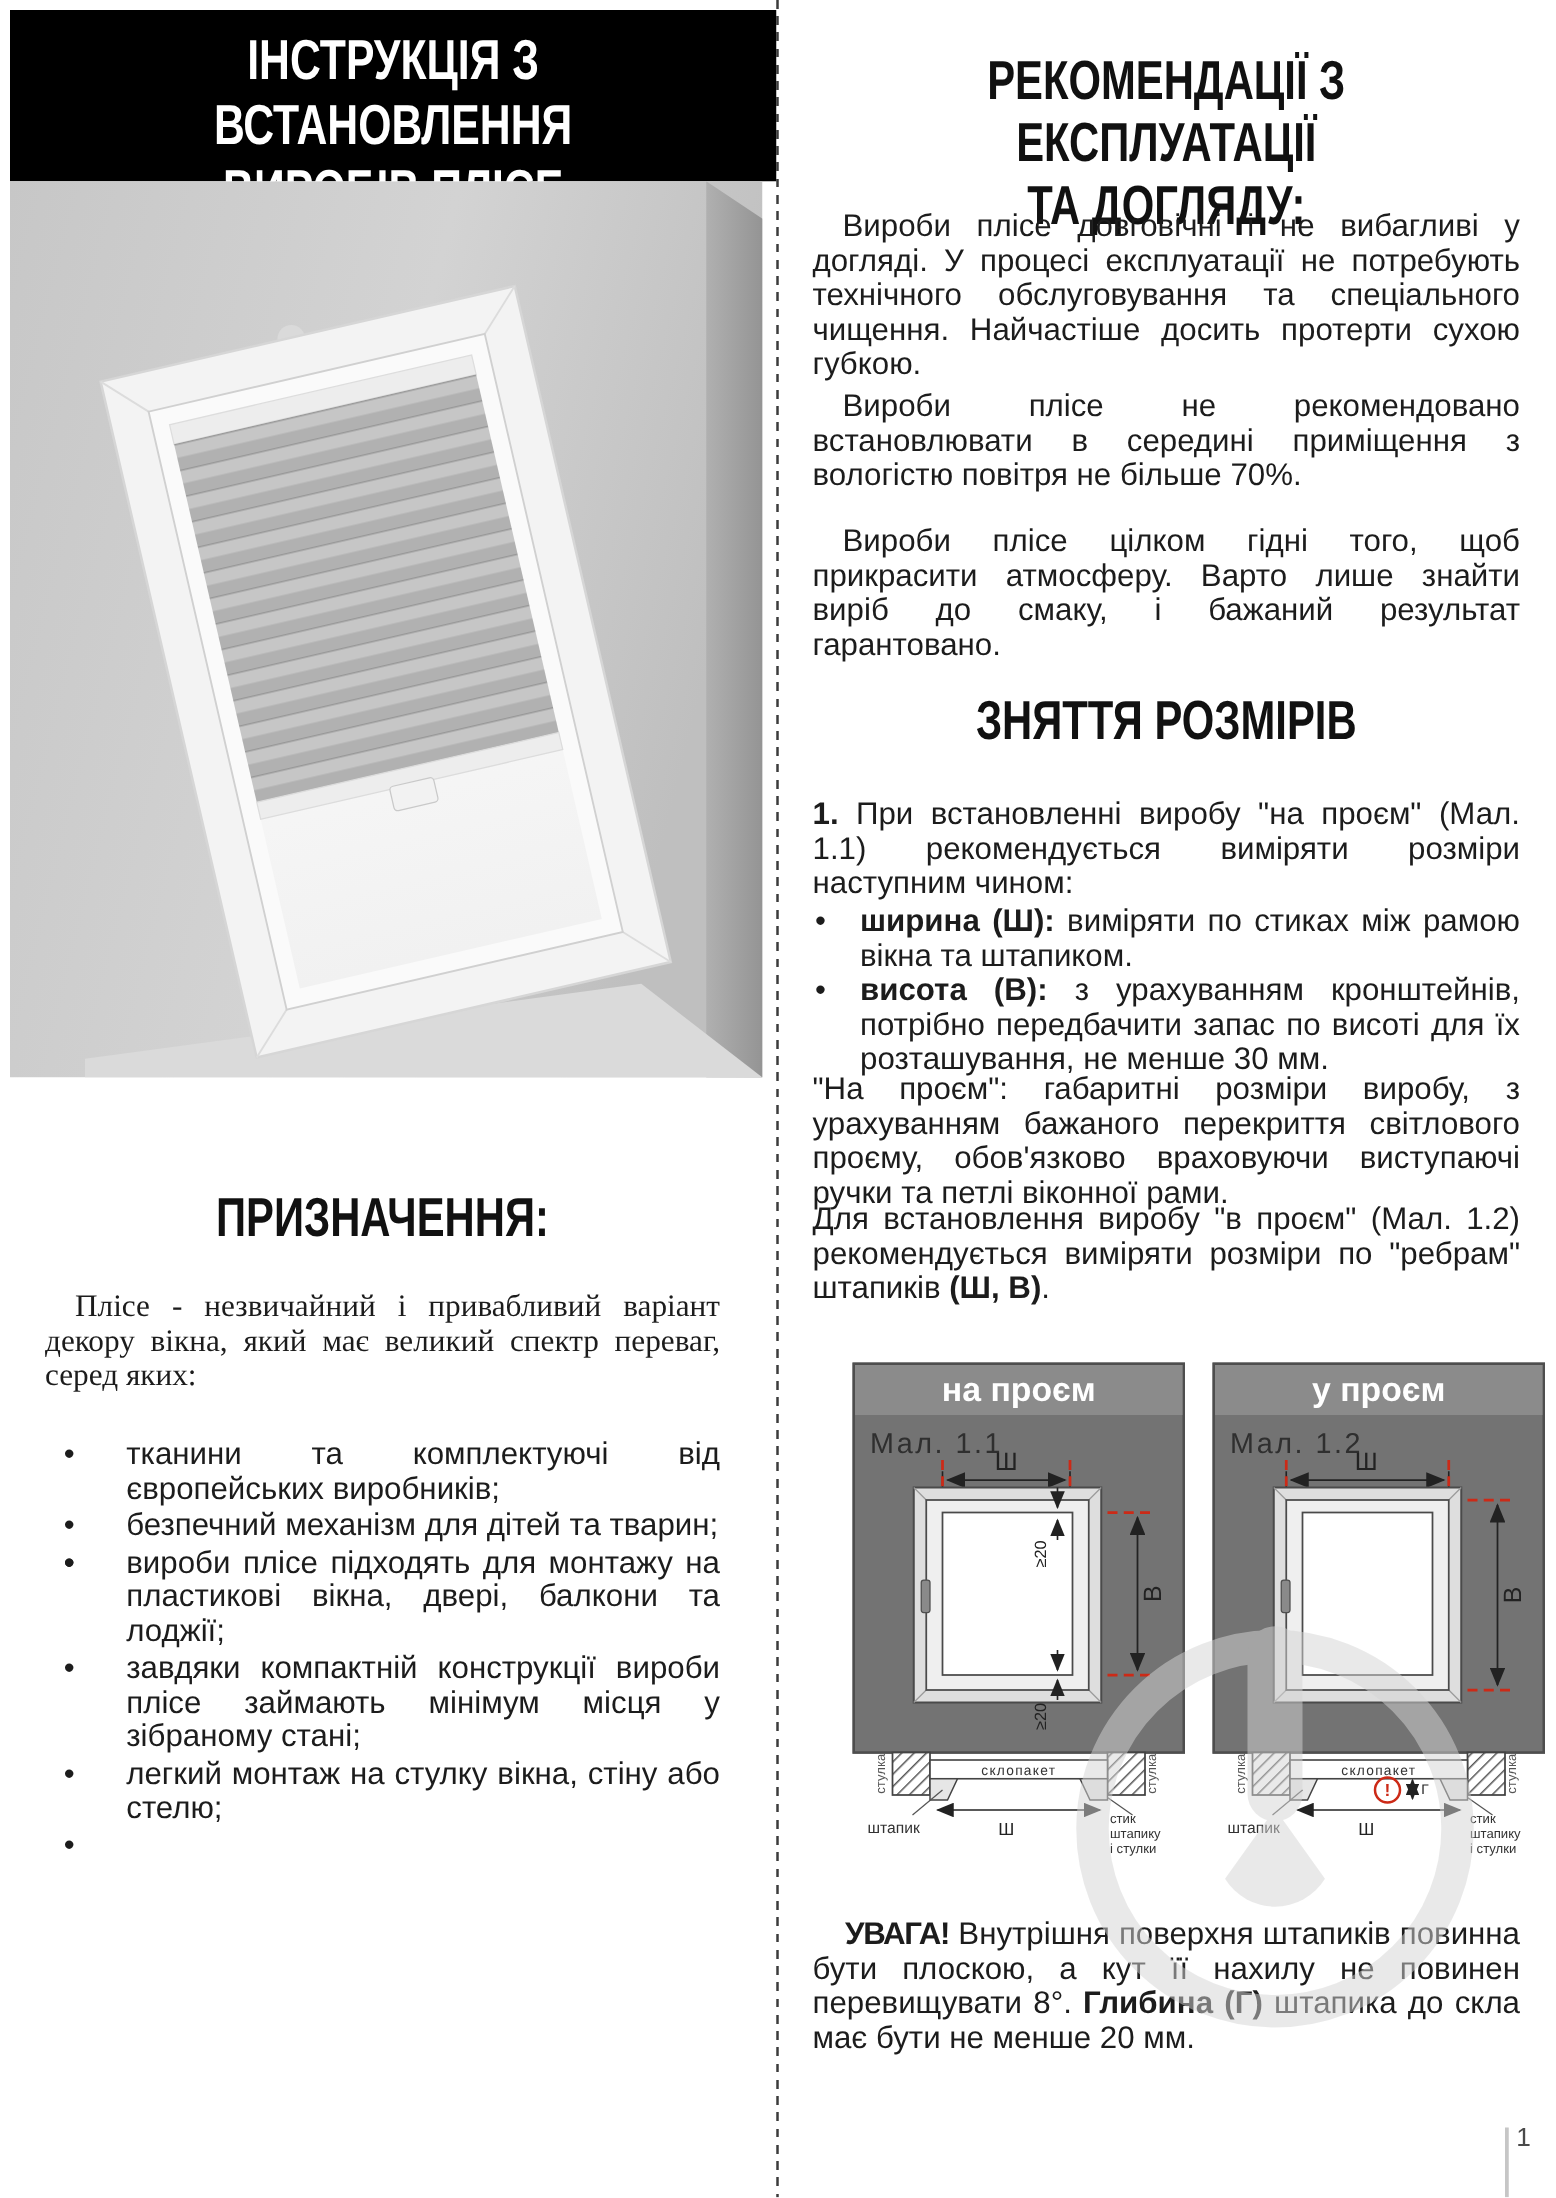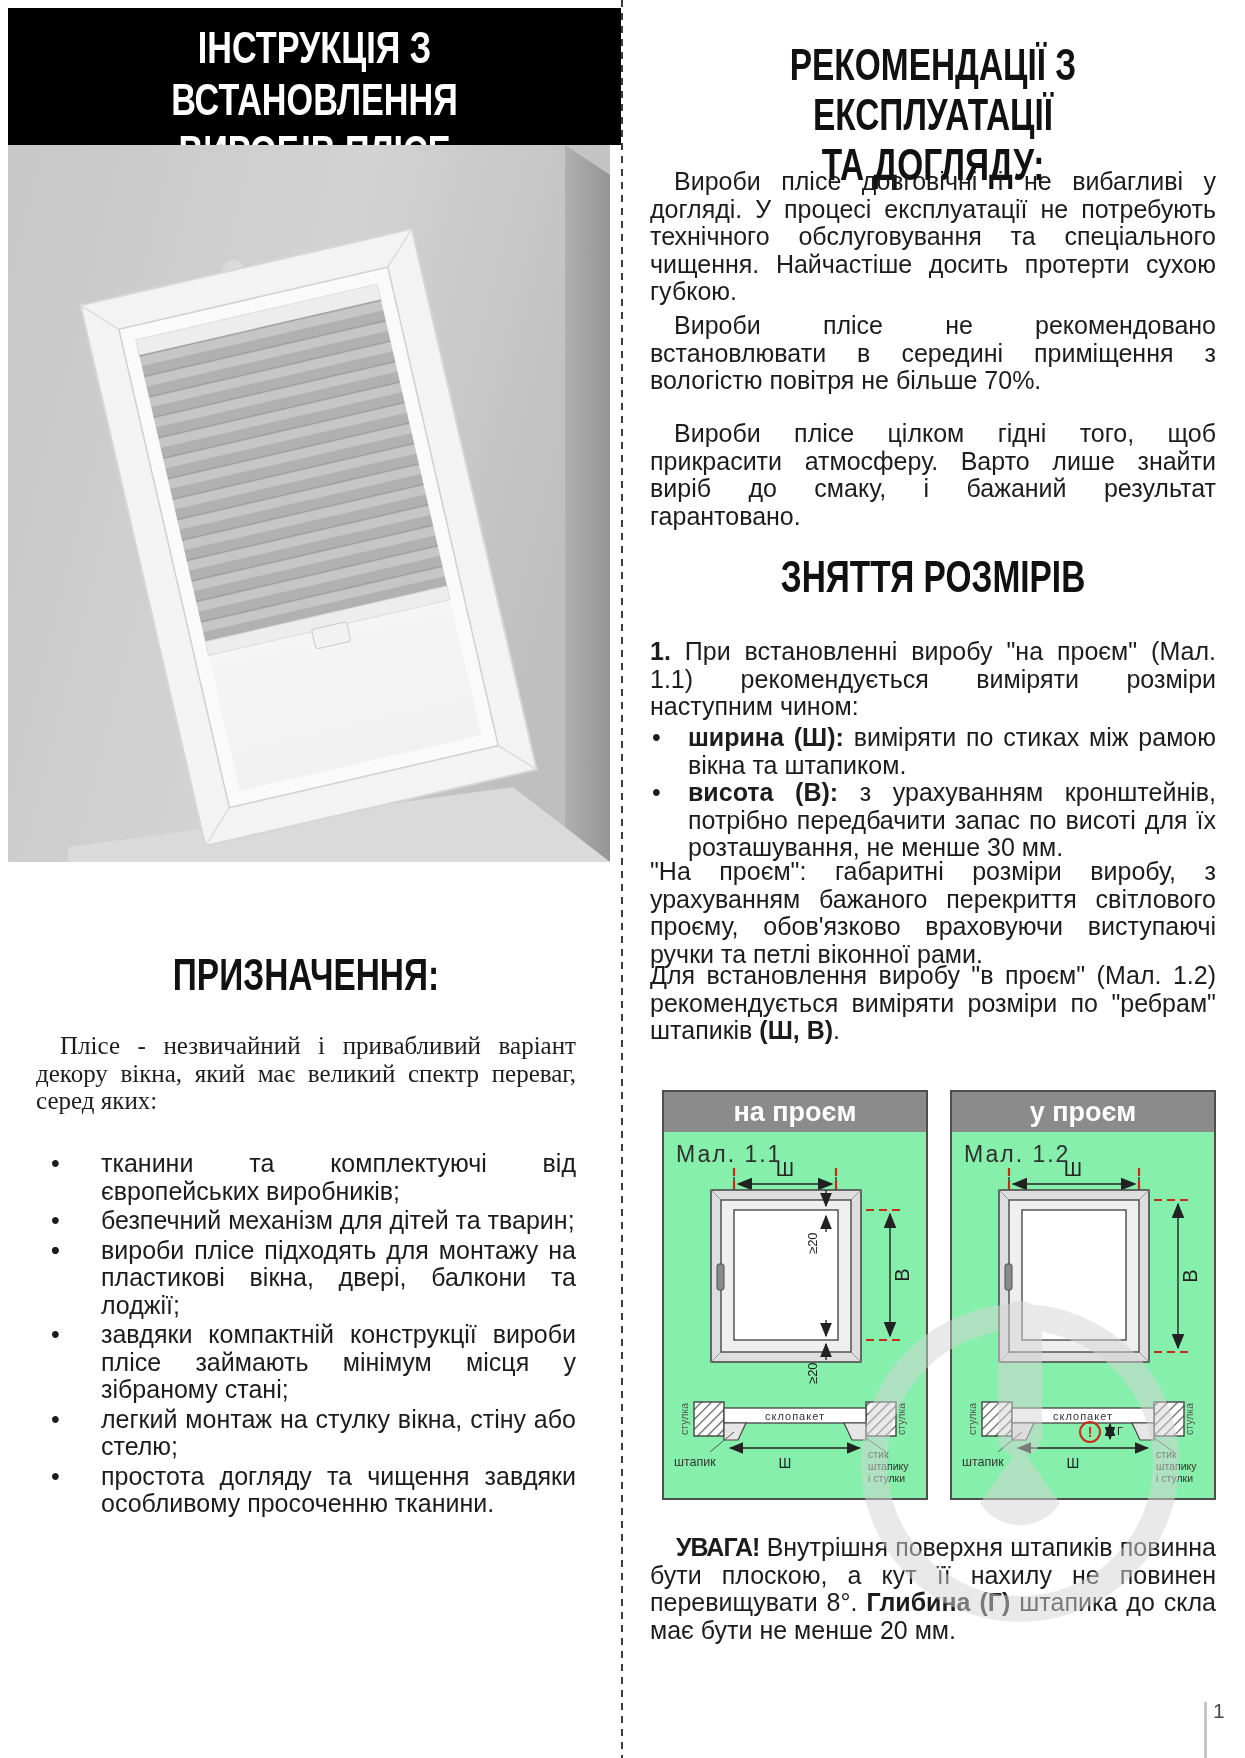--- a/index.html
+++ b/index.html
@@ -33,22 +33,22 @@
   .p1{top:168px;} .p2{top:312px;} .p3{top:420px;}
   .r-title2{top:552px;}
   .step1{top:638px;}
   .r-bullets{top:724px;}
   .r-bullets .item{position:relative;padding-left:38px;text-align:justify;font-size:25px;line-height:27.5px;}
   .r-bullets .dot{position:absolute;left:2px;top:0;}
   .p-na{top:858px;} .p-v{top:962px;}
   .warning{top:1534px;text-indent:26px;}
   .warn-label{font-weight:800;letter-spacing:-1px;}
   
-  .panel{position:absolute;top:1090px;width:266px;height:410px;border:2px solid #4e4e4e;
-         box-sizing:border-box;background:#86efac;z-index:2;}
+  .panel{position:absolute;top:1090px;width:266px;height:313px;border:2px solid #4e4e4e;
+         box-sizing:border-box;background:#737373;z-index:2;margin-left:20px;}
   .panel1{left:662px;} .panel2{left:950px;}
   .panel-header{height:40px;background:#8b8b8b;color:#fff;font-weight:700;font-size:27px;
                 line-height:40px;text-align:center;}
   .panel svg{display:block;}
   
   .wm2{position:absolute;left:845px;top:1285px;width:350px;height:350px;opacity:0.5;z-index:4;pointer-events:none;}
   
   .pn-line{position:absolute;left:1204px;top:1702px;width:3px;height:56px;background:#c6c6c6;}
   .pn{position:absolute;left:1213px;top:1699px;font-size:21px;color:#4a4a4a;}
   svg text{font-family:"Liberation Sans",sans-serif;}
@@ -142,21 +142,20 @@
         <span>завдяки компактній конструкції вироби плісе займають мінімум місця у зібраному стані;</span>
       </div>
 
       <div class="item">
         <span class="dot">•</span>
         <span>легкий монтаж на стулку вікна, стіну або стелю;</span>
       </div>
 
       <div class="item">
         <span class="dot">•</span>
-        <span>простота догляду та чищення завдяки особливому просоченню тканини.</span>
       </div>
     </div>
 
   <div class="rc r-title">
     <span class="big-title">РЕКОМЕНДАЦІЇ З ЕКСПЛУАТАЦІЇ</span>
     <span class="big-title">ТА ДОГЛЯДУ:</span>
   </div>
   <div class="rc btxt indent p1">Вироби плісе довговічні і не вибагливі у догляді. У процесі експлуатації не потребують технічного обслуговування та спеціального чищення. Найчастіше досить протерти сухою губкою.</div>
   <div class="rc btxt indent p2">Вироби плісе не рекомендовано встановлювати в середині приміщення з вологістю повітря не більше 70%.</div>
   <div class="rc r-title2">

